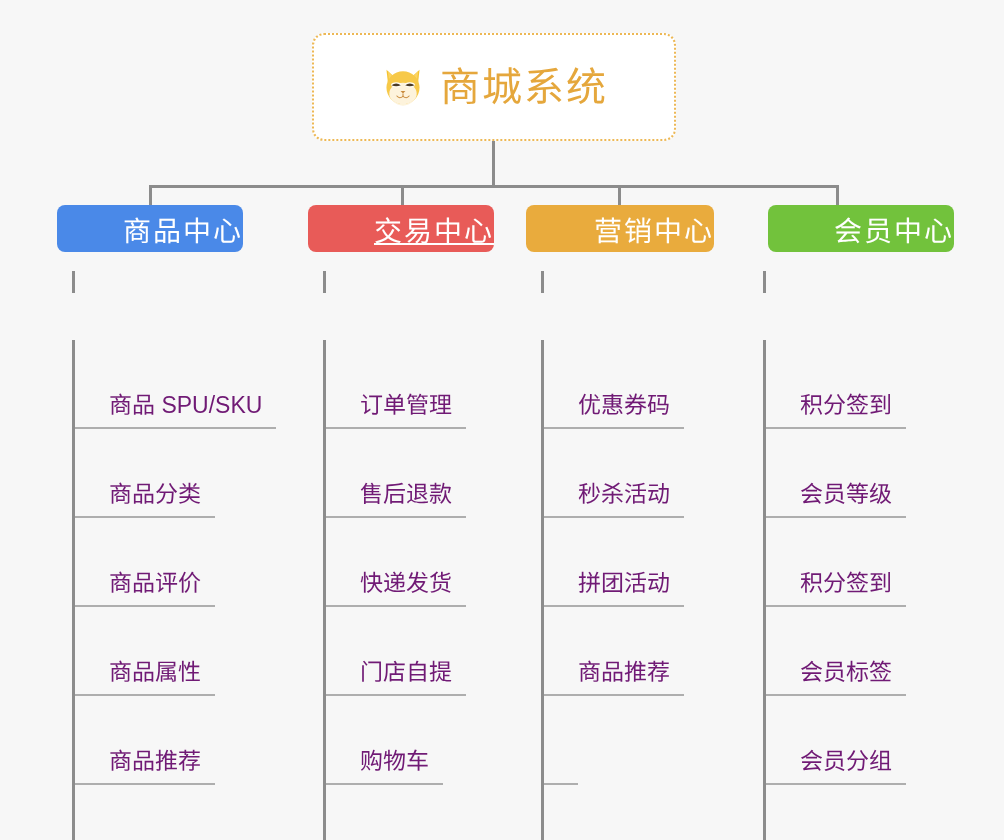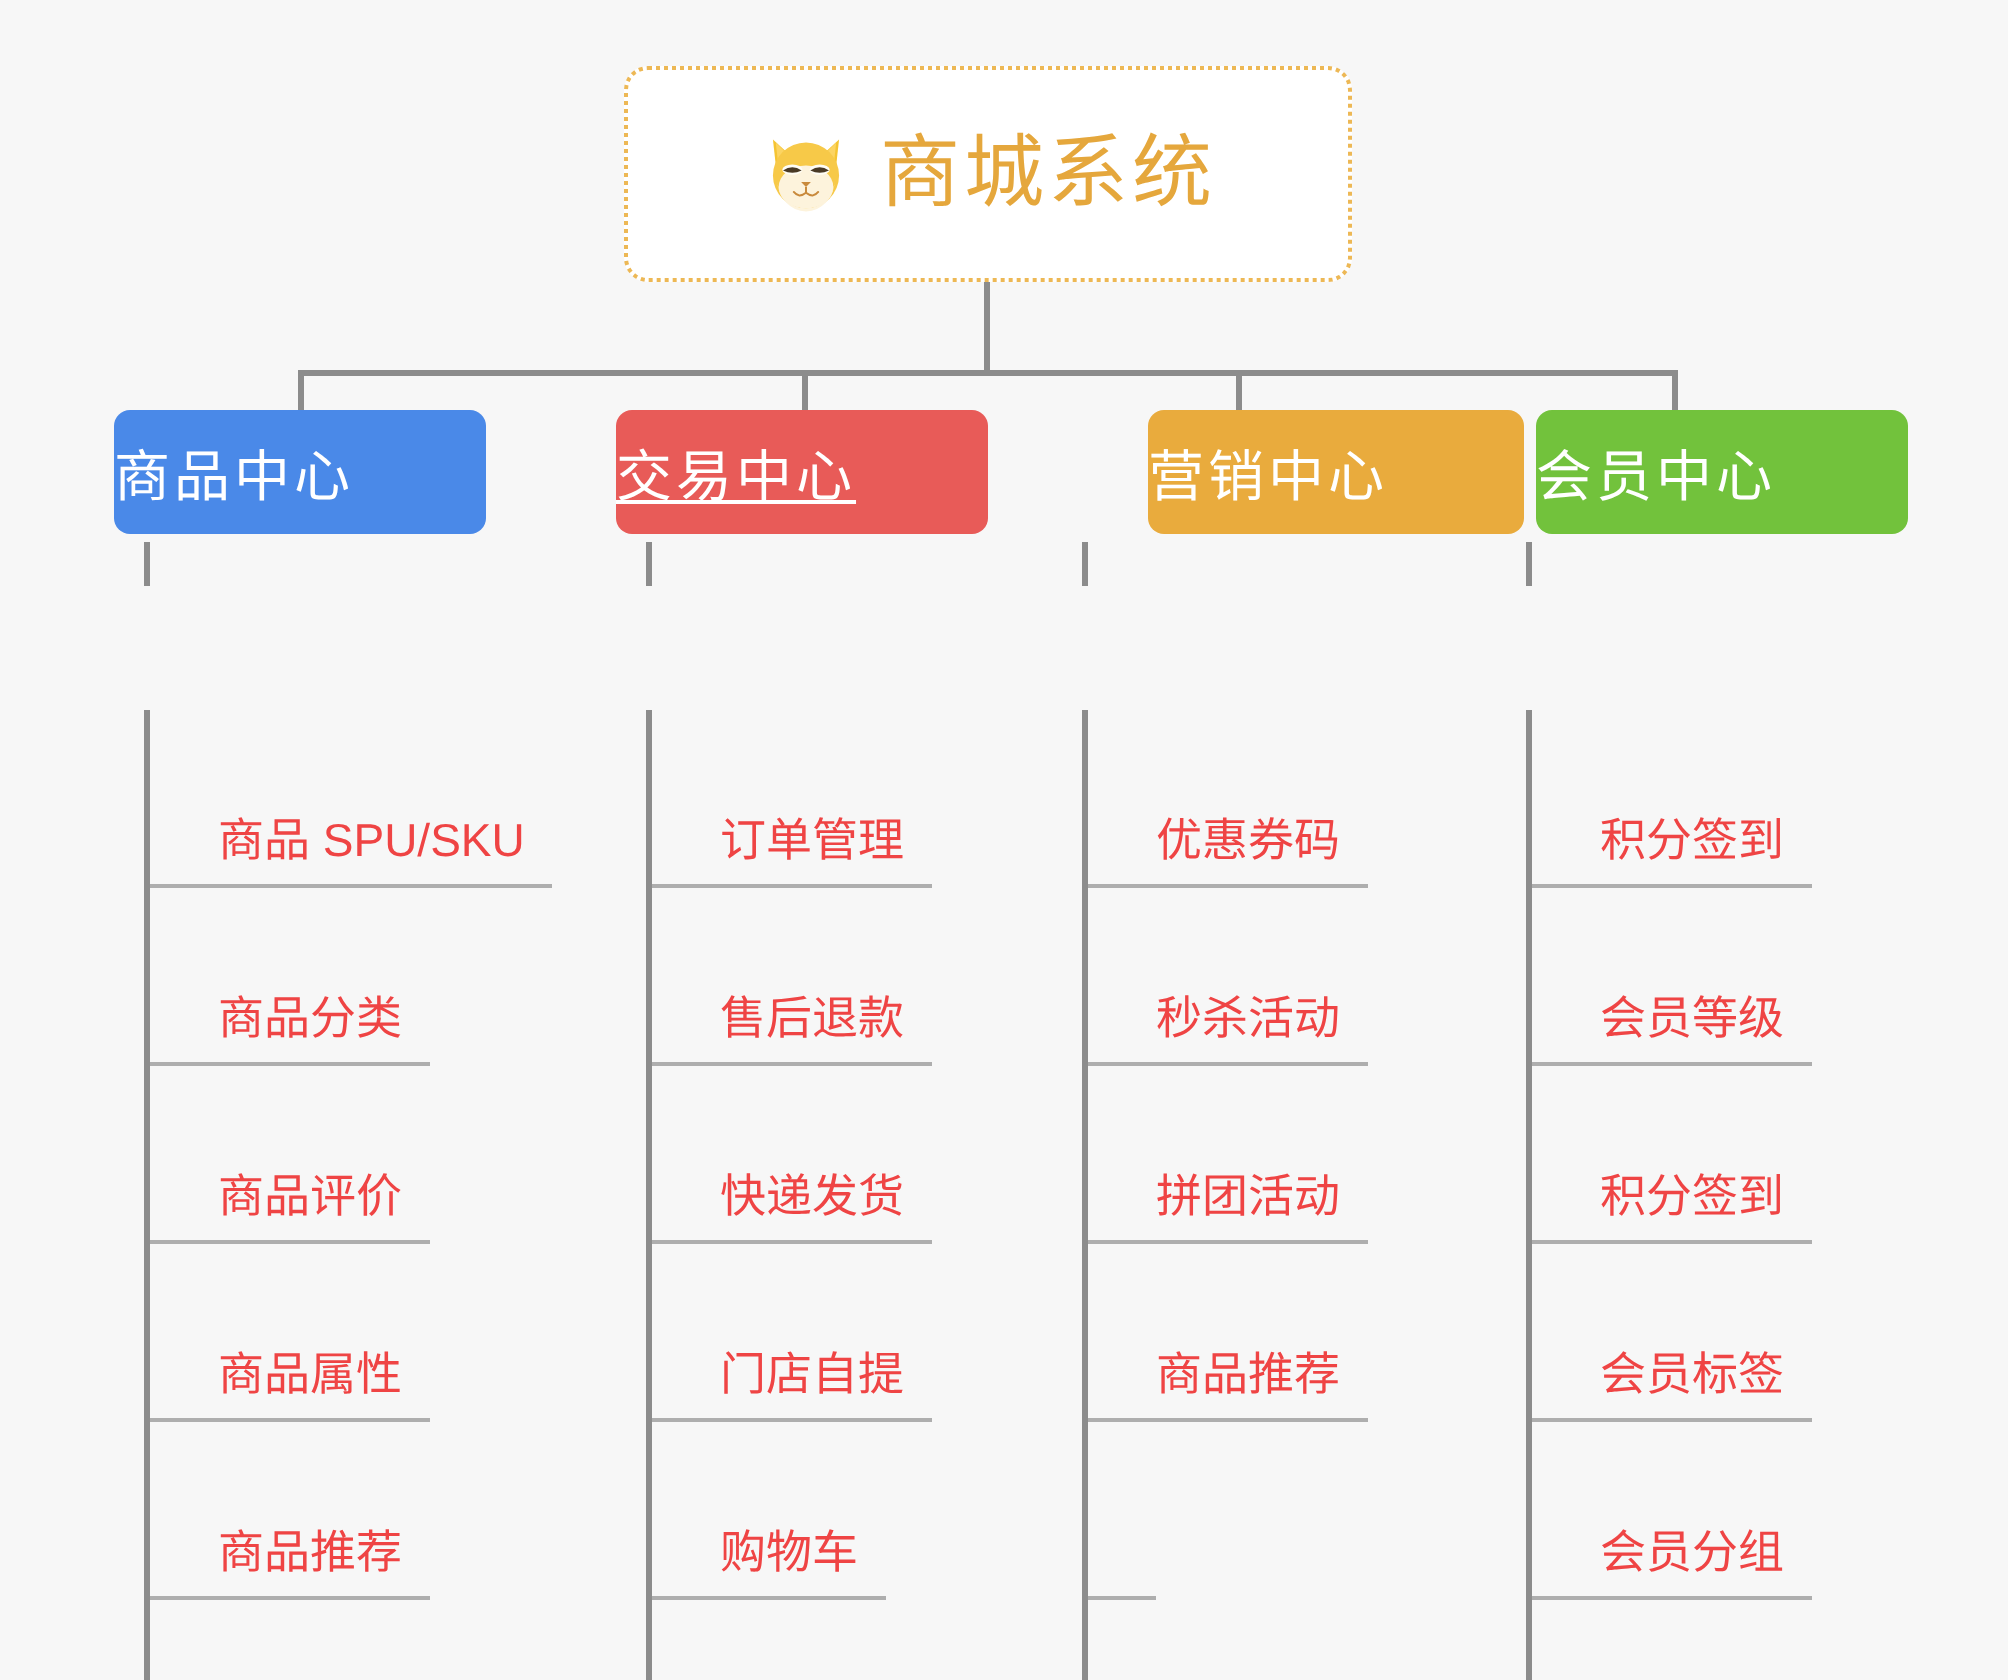--- a/index.html
+++ b/index.html
@@ -93,33 +93,33 @@
   .branch {
     position: absolute;
     top: 205px;
   }
   .branch.c0 { left: 57px;  width: 252px; }
   .branch.c1 { left: 308px; width: 218px; }
   .branch.c2 { left: 526px; width: 222px; }
   .branch.c3 { left: 748px; width: 220px; }
 
   .branch-header {
-    height: 62px;
+    height: 47px;
     border-radius: 8px;
     display: flex;
     align-items: center;
-    justify-content: flex-start;
+    justify-content: flex-end;
     color: #ffffff;
     font-size: 28px;
     letter-spacing: 2px;
     box-sizing: border-box;
   }
   .branch.c0 .branch-header { width: 186px; }
   .branch.c1 .branch-header { width: 186px; text-decoration: underline; }
-  .branch.c2 .branch-header { width: 188px; margin-left: 48px; }
+  .branch.c2 .branch-header { width: 188px; }
   .branch.c3 .branch-header { width: 186px; }
 
   
   .leaf-list {
     position: relative;
     margin-top: 88px;
     margin-left: 15px;
     border-left: 3px solid #8c8c8c;
     padding: 0;
     list-style: none;
@@ -128,21 +128,21 @@
     position: relative;
     height: 89px;
     display: flex;
     align-items: flex-end;
     padding-left: 34px;
     box-sizing: border-box;
   }
   .leaf-label {
     display: inline-block;
     font-size: 23px;
-    color: #ef4444;
+    color: #701a75;
     line-height: 1.2;
     padding: 0 14px 7px 0;
     border-bottom: 2px solid #aeaeae;
     white-space: nowrap;
   }
   .leaf-item .leaf-underline-ext {
     position: absolute;
     left: 0;
     bottom: 0;
     width: 34px;

